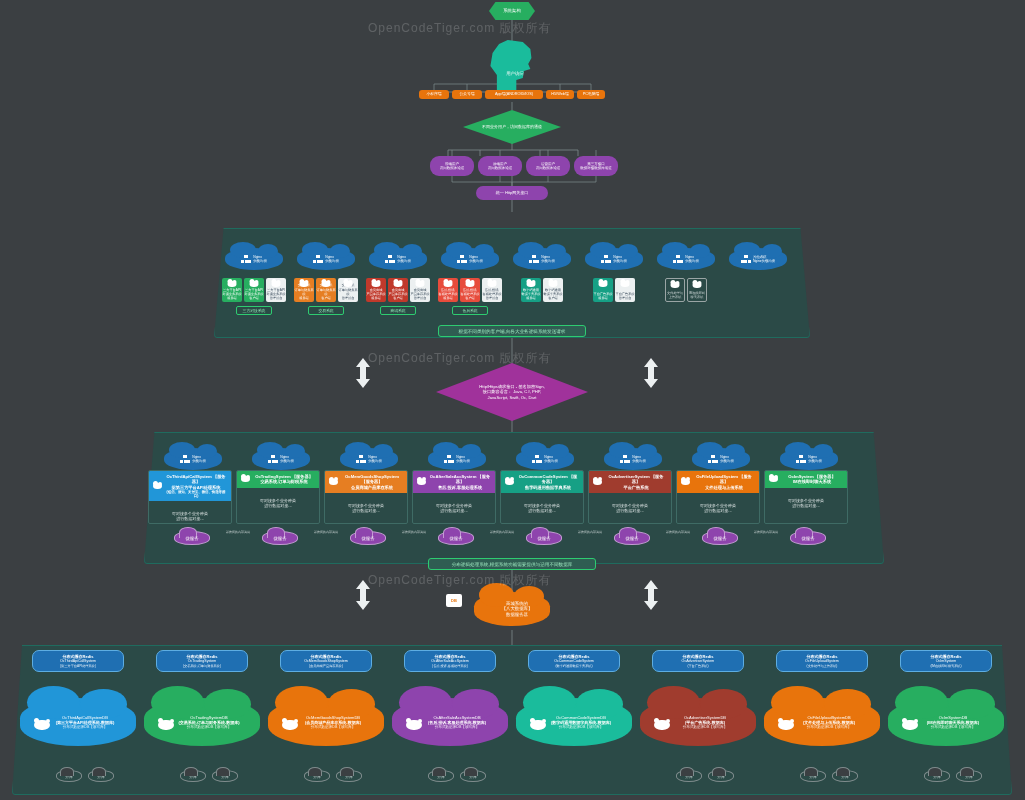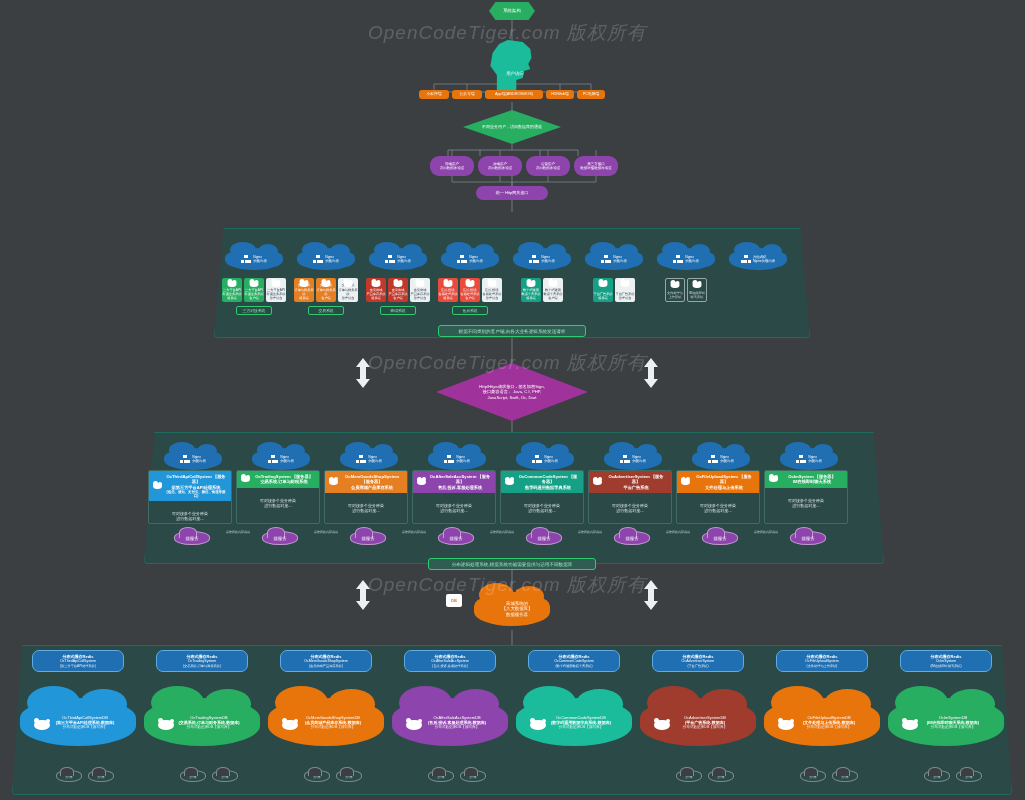--- a/index.html
+++ b/index.html
@@ -4,22 +4,22 @@
 <style>
   * { box-sizing: border-box; margin:0; padding:0; }
   body {
     width:1025px; height:800px; background:#3b3f42;
     font-family:"Liberation Sans", sans-serif; color:#fff;
     position:relative; overflow:hidden;
   }
   .stage { position:absolute; inset:0; }
   .wm {
     position:absolute; color:rgba(255,255,255,0.18);
-    font-size:19px; letter-spacing:1px; white-space:nowrap;
-    pointer-events:none; z-index:40;font-style:italic;
+    font-size:12px; letter-spacing:1px; white-space:nowrap;
+    pointer-events:none; z-index:40;
   }
   .hex {
     position:absolute; background:#27ae60;
     clip-path:polygon(14% 0,86% 0,100% 50%,86% 100%,14% 100%,0 50%);
     display:flex; align-items:center; justify-content:center;
     text-align:center; font-size:4.4px; line-height:1.25; color:#fff;
   }
   .diamond {
     position:absolute; display:flex; align-items:center; justify-content:center;
     text-align:center; line-height:1.3; color:#fff;

